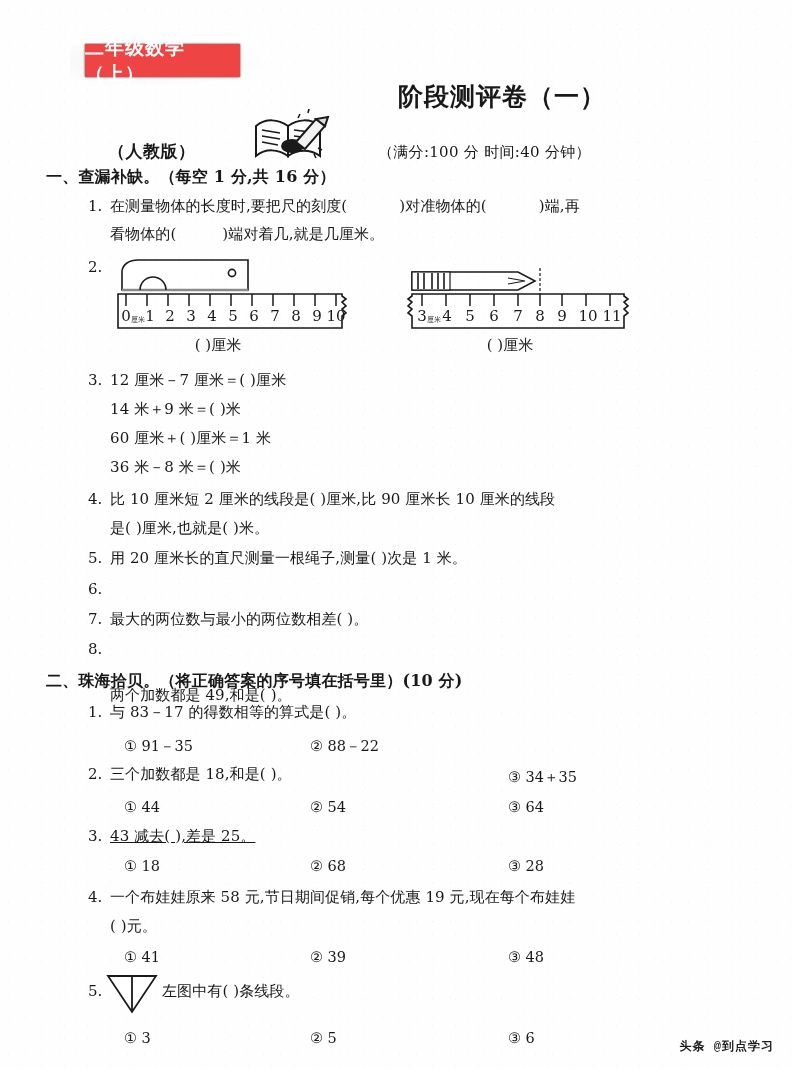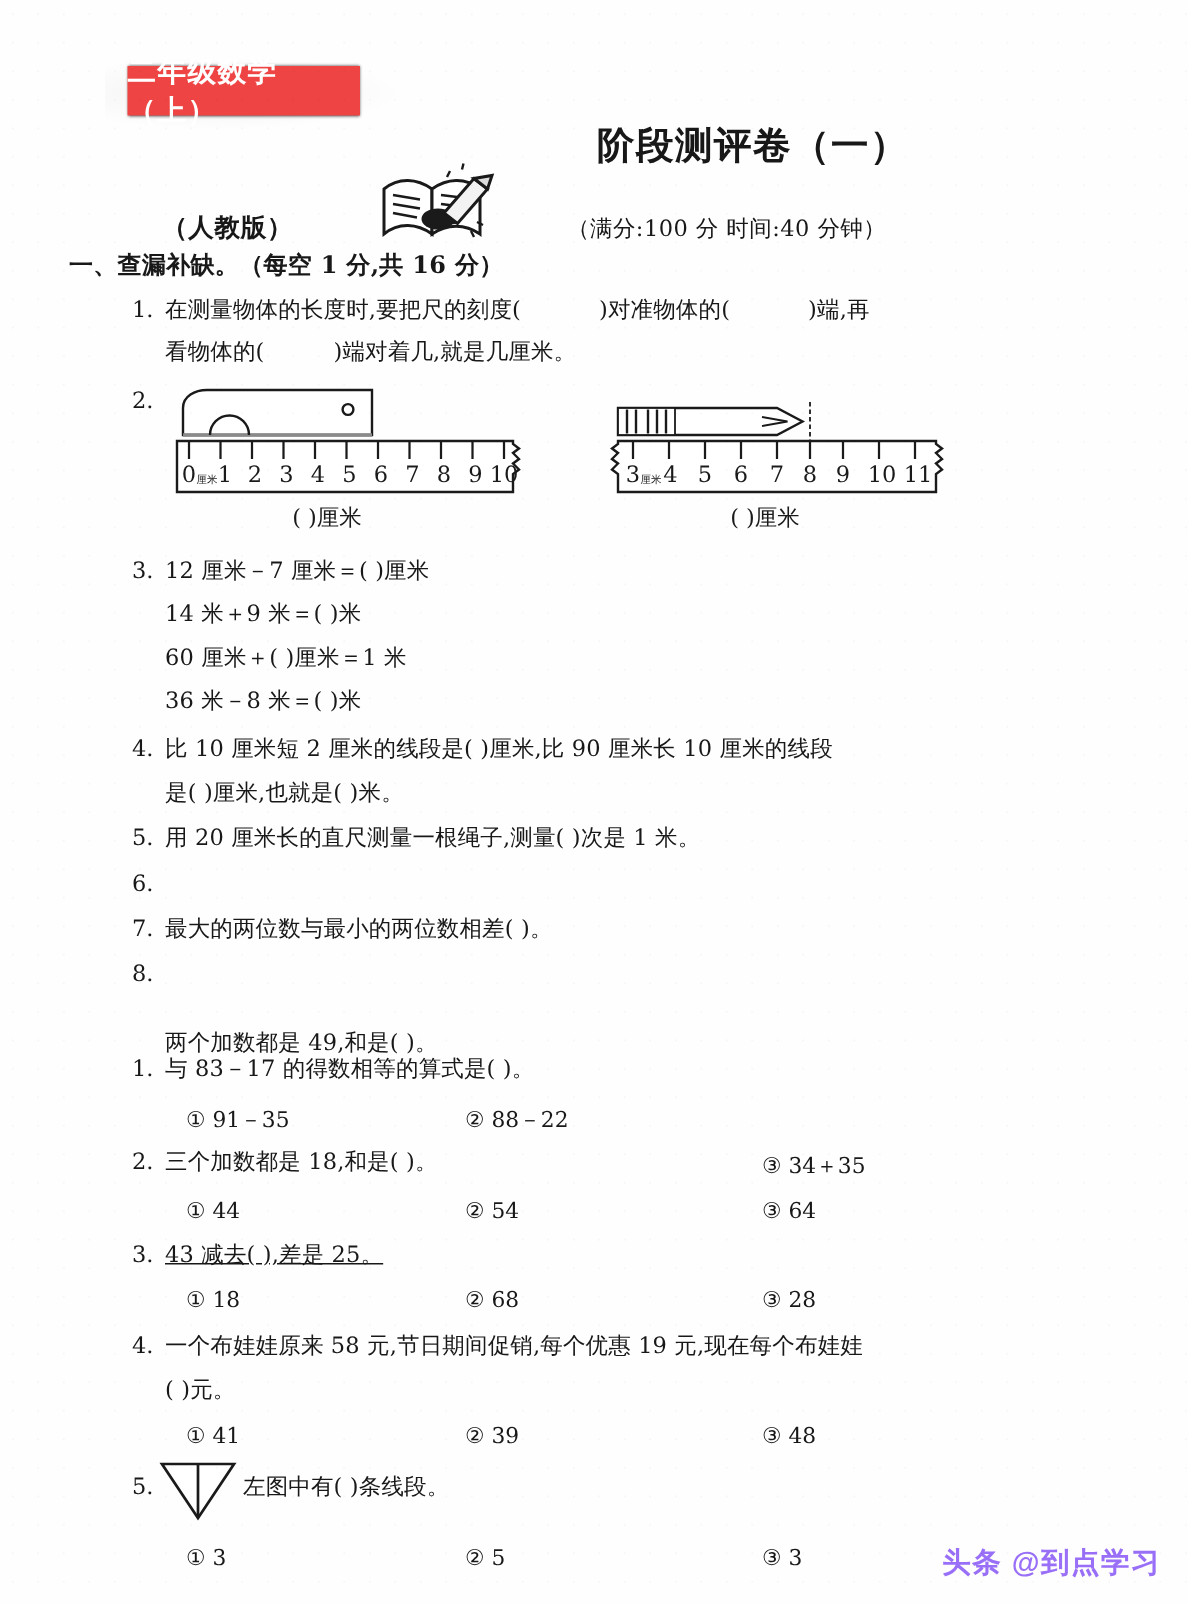--- a/index.html
+++ b/index.html
@@ -120,25 +120,25 @@
   .fig2 {
     position: absolute;
   }
   svg { display: block; }
 
   
   .watermark {
     position: absolute;
     right: 18px;
     bottom: 14px;
-    font-size: 19px;
-    font-weight: bold;
-    color: #8b5cf6;
+    font-size: 12px;
+    font-weight: bold;
+    color: #000000;
     letter-spacing: 1px;
-    font-family: Liberation Sans, sans-serif;
+    font-family: Liberation Mono, monospace;
     opacity: 0.88;
     white-space: nowrap;
   }
   .speckle {
     position: absolute;
     inset: 0;
     pointer-events: none;
     opacity: 0.035;
     background-image:
       radial-gradient(#000 0.6px, transparent 0.7px),
@@ -296,20 +296,23 @@
   <div class="q" style="left:110px; top:549px;">用 20 厘米长的直尺测量一根绳子,测量(          )次是 1 米。</div>
 
   <div class="qnum" style="left:88px; top:580px;">6.</div>
 
   <div class="qnum" style="left:88px; top:610px;">7.</div>
   <div class="q" style="left:110px; top:610px;">最大的两位数与最小的两位数相差(         )。</div>
 
   <div class="qnum" style="left:88px; top:640px;">8.</div>
   <div class="q" style="left:110px; top:640px;margin-top:46px;">两个加数都是 49,和是(         )。</div>
 
+  <div class="section-head" style="top:671px;">
+    <span>二、</span><span>珠海拾贝</span><span class="pts">。（将正确答案的序号填在括号里）(10 分)</span>
+  </div>
 
   <div class="qnum" style="left:88px; top:703px;">1.</div>
   <div class="q" style="left:110px; top:703px;">与 83－17 的得数相等的算式是(       )。</div>
   <div class="opt" style="left:124px; top:737px;">① 91－35</div>
   <div class="opt" style="left:310px; top:737px;">② 88－22</div>
   <div class="opt" style="left:508px; top:768px;">③ 34＋35</div>
 
   <div class="qnum" style="left:88px; top:765px;">2.</div>
   <div class="q" style="left:110px; top:765px;">三个加数都是 18,和是(       )。</div>
   <div class="opt" style="left:124px; top:799px;">① 44</div>
@@ -332,18 +335,18 @@
   <div class="qnum" style="left:88px; top:982px;">5.</div>
   <div class="fig2" style="left:104px; top:970px;">
     <svg width="60" height="46" viewBox="0 0 60 46">
       <path d="M4 6 L52 6 L28 42 Z" fill="#ffffff" stroke="#1a1a1a" stroke-width="1.8" stroke-linejoin="miter"></path>
       <line x1="28" y1="6" x2="28" y2="42" stroke="#1a1a1a" stroke-width="1.8"></line>
     </svg>
   </div>
   <div class="q" style="left:162px; top:982px;">左图中有(        )条线段。</div>
   <div class="opt" style="left:124px; top:1030px;">① 3</div>
   <div class="opt" style="left:310px; top:1030px;">② 5</div>
-  <div class="opt" style="left:508px; top:1030px;">③ 3</div>
+  <div class="opt" style="left:508px; top:1030px;">③ 6</div>
 
   <div class="watermark">头条 @到点学习</div>
 
   <div class="speckle"></div>
 </div>
 
 </body></html>

